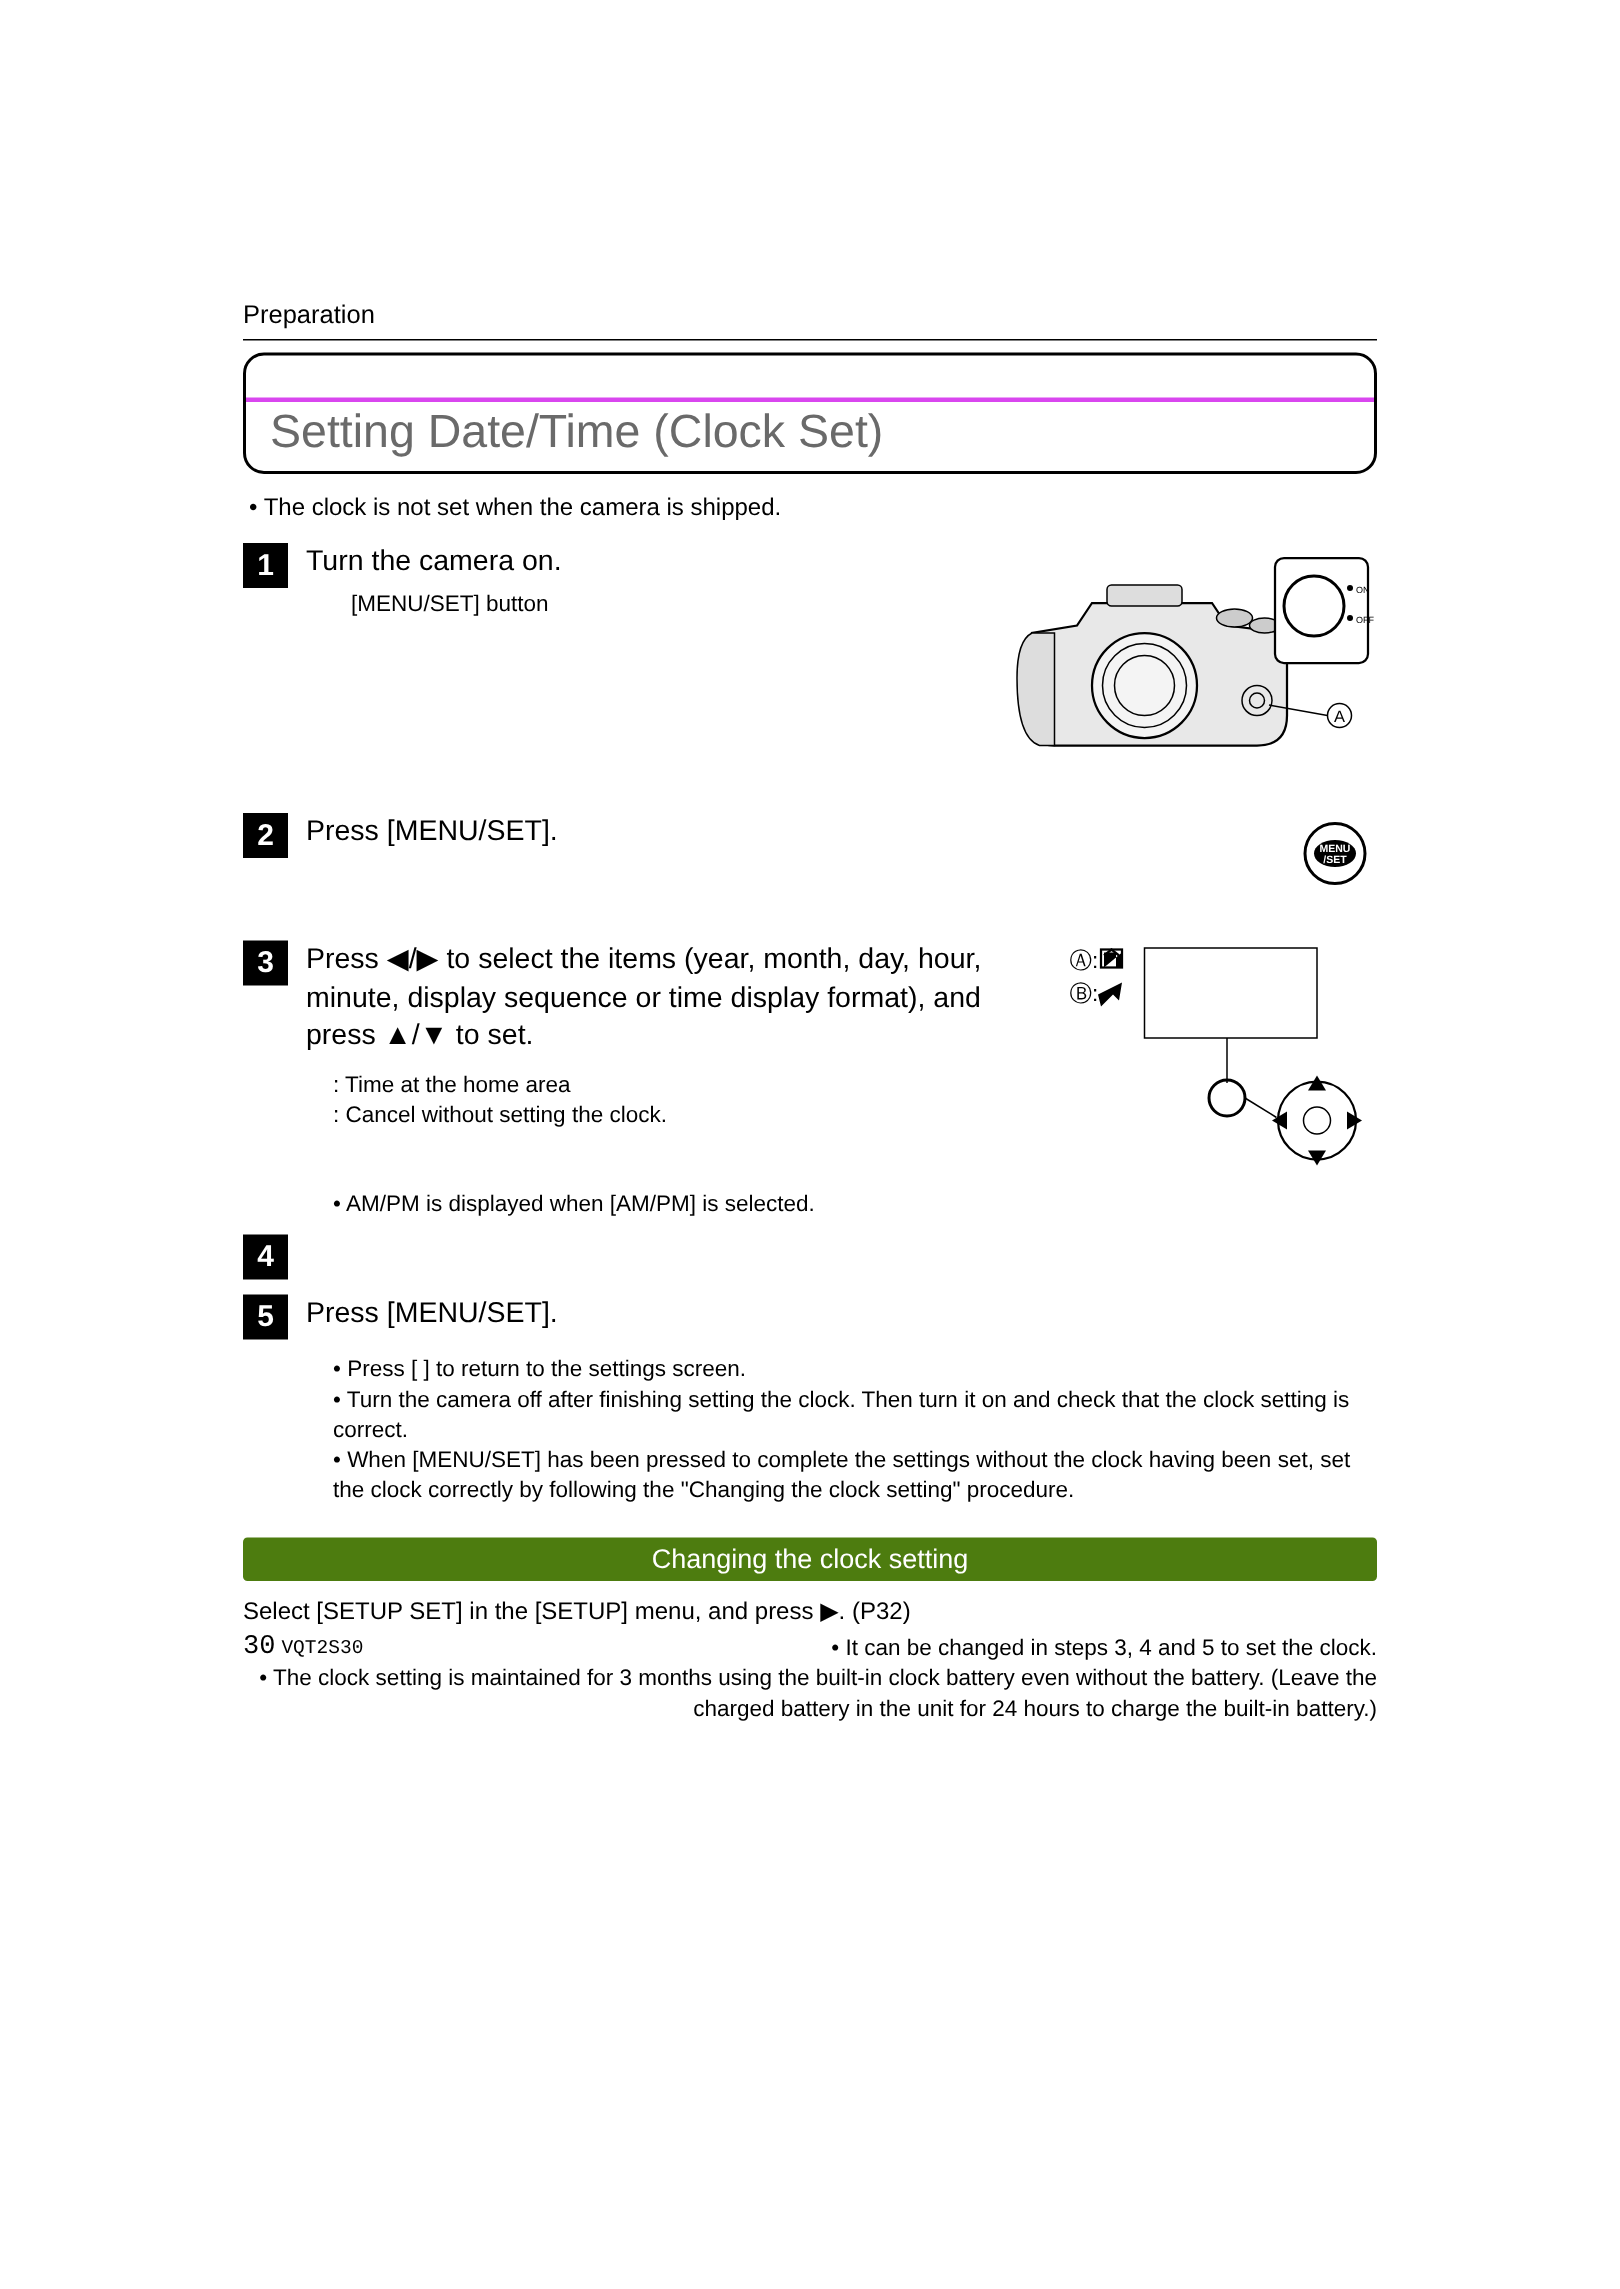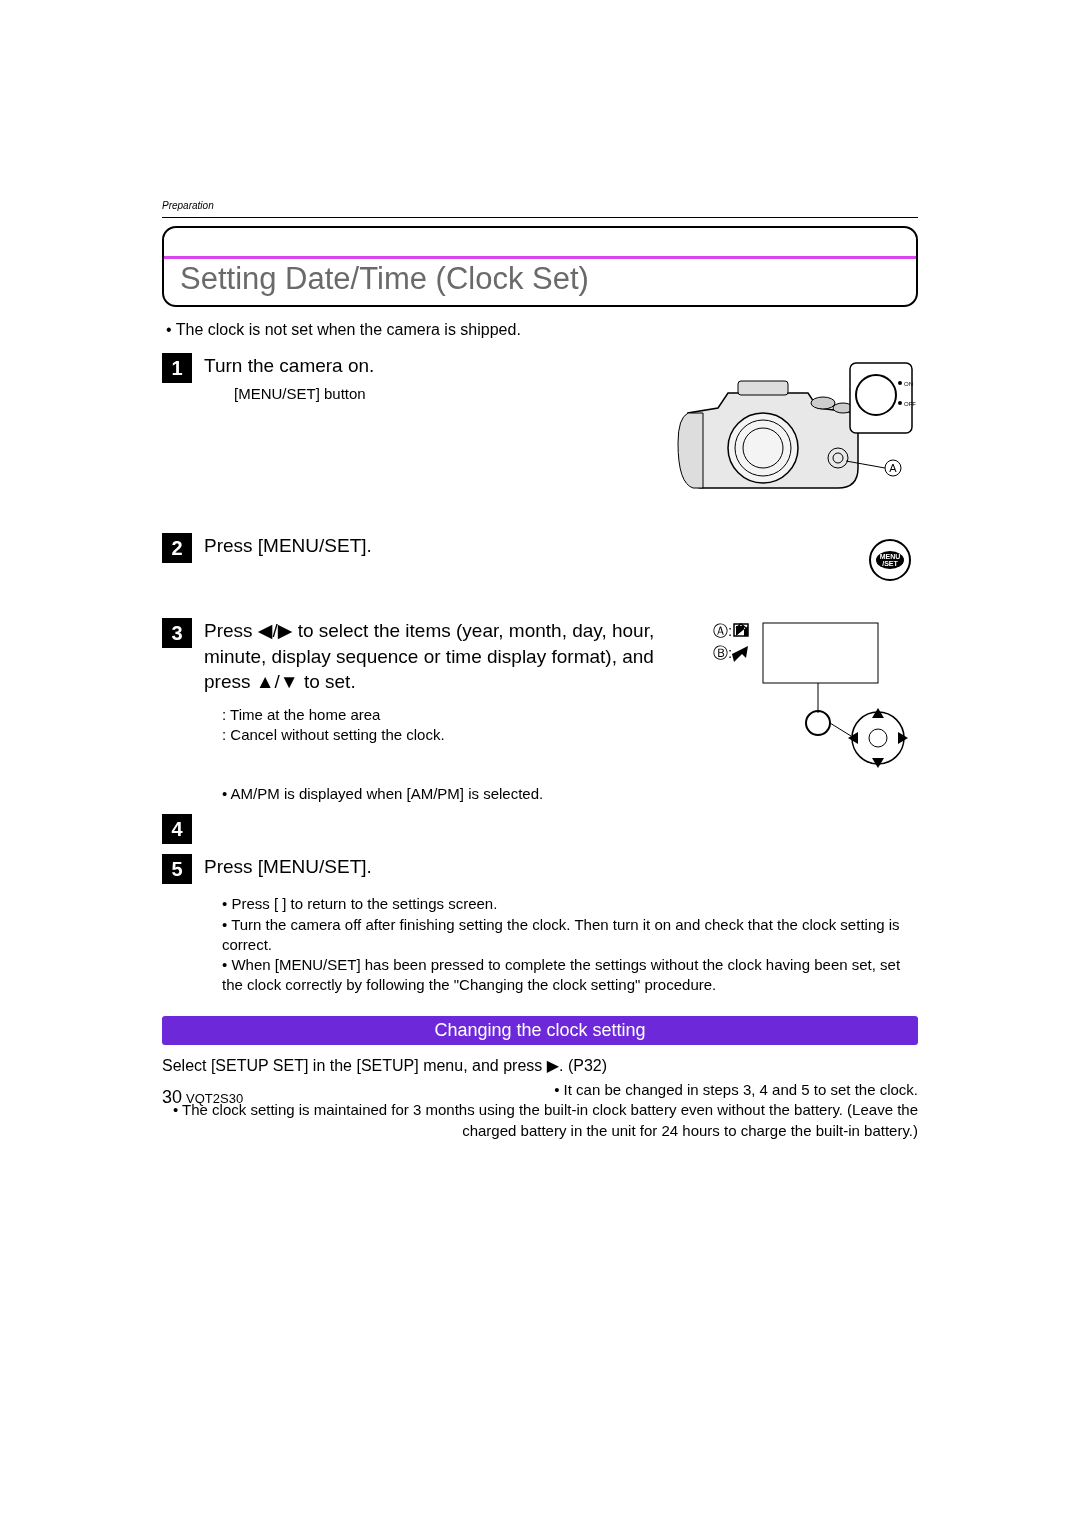--- a/index.html
+++ b/index.html
@@ -8,22 +8,21 @@
     font-family: Arial, Helvetica, sans-serif;
     color: #000;
     width: 1080px;
     height: 1526px;
     position: relative;
   }
   .page {
     padding: 200px 162px 0 162px;
   }
   .section-label {
-    font-style: italic;
-    font-size: 10px;
+    font-size: 17px;
     margin-bottom: 6px;
   }
   .hr-top {
     border: none;
     border-top: 1px solid #000;
     margin: 0;
   }
   .title-box {
     border: 2px solid #000;
     border-radius: 14px;
@@ -76,21 +75,21 @@
   }
   .bullets {
     font-size: 15px;
     line-height: 1.35;
     margin: 6px 0 0 30px;
   }
   .footer-section {
     margin-top: 20px;
   }
   .sub-header {
-    background: #6d28d9;
+    background: #4d7c0f;
     color: #fff;
     text-align: center;
     font-size: 18px;
     padding: 4px 0;
     border-radius: 3px;
     margin-bottom: 10px;
   }
   .footer-text {
     font-size: 16px;
     line-height: 1.35;
@@ -99,20 +98,21 @@
     font-size: 15px;
     line-height: 1.35;
     margin-top: 4px;
     text-align: right;
   }
   .page-num {
     position: absolute;
     left: 162px;
     bottom: 418px;
     font-size: 18px;
+    font-family: Liberation Mono, monospace;
   }
   .page-num .small {
     font-size: 13px;
     margin-left: 4px;
   }
   
   .diagram-camera {
     width: 250px;
     height: 150px;
     flex-shrink: 0;

